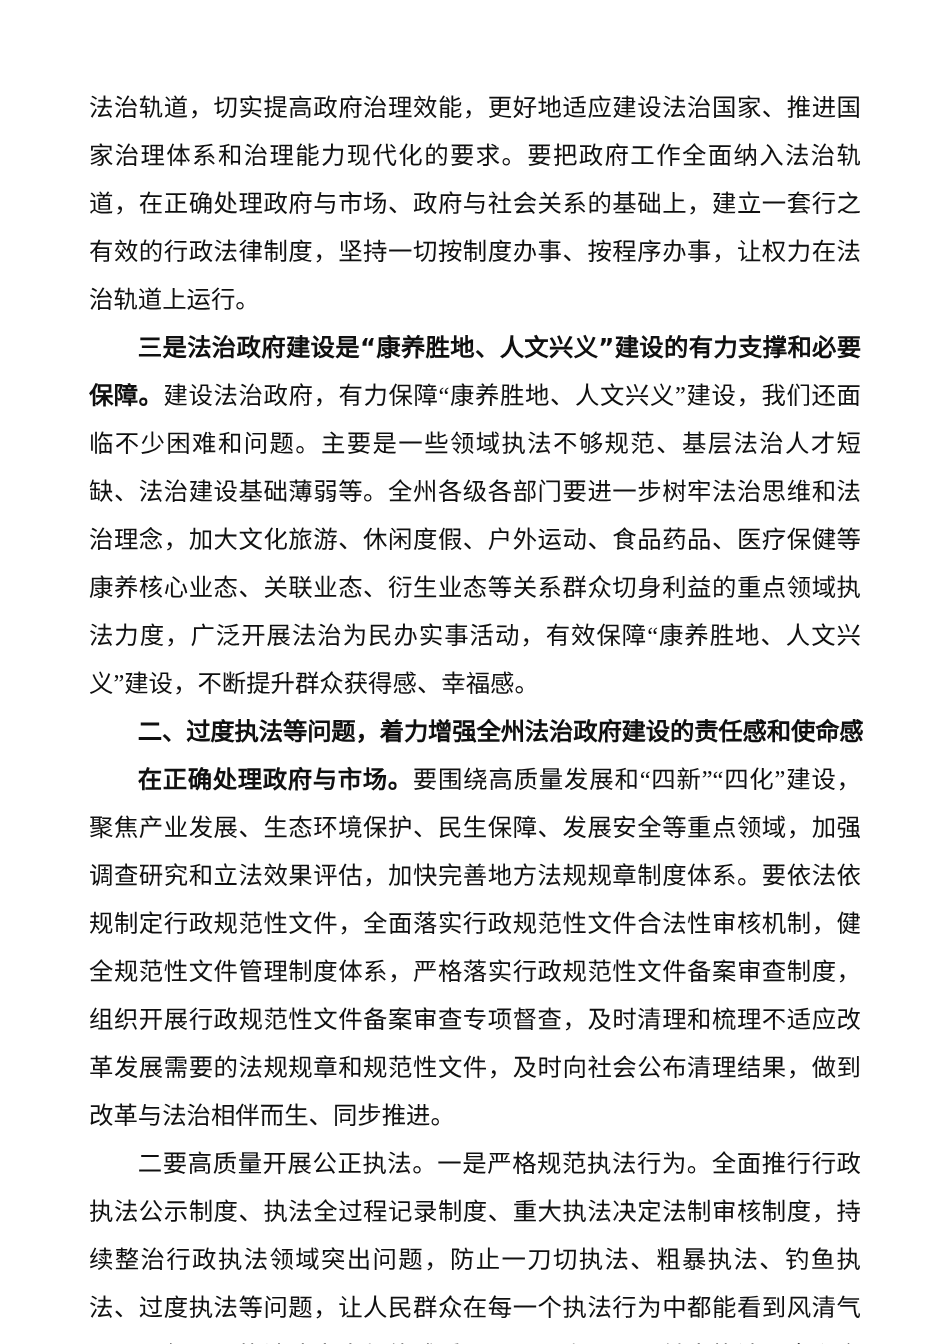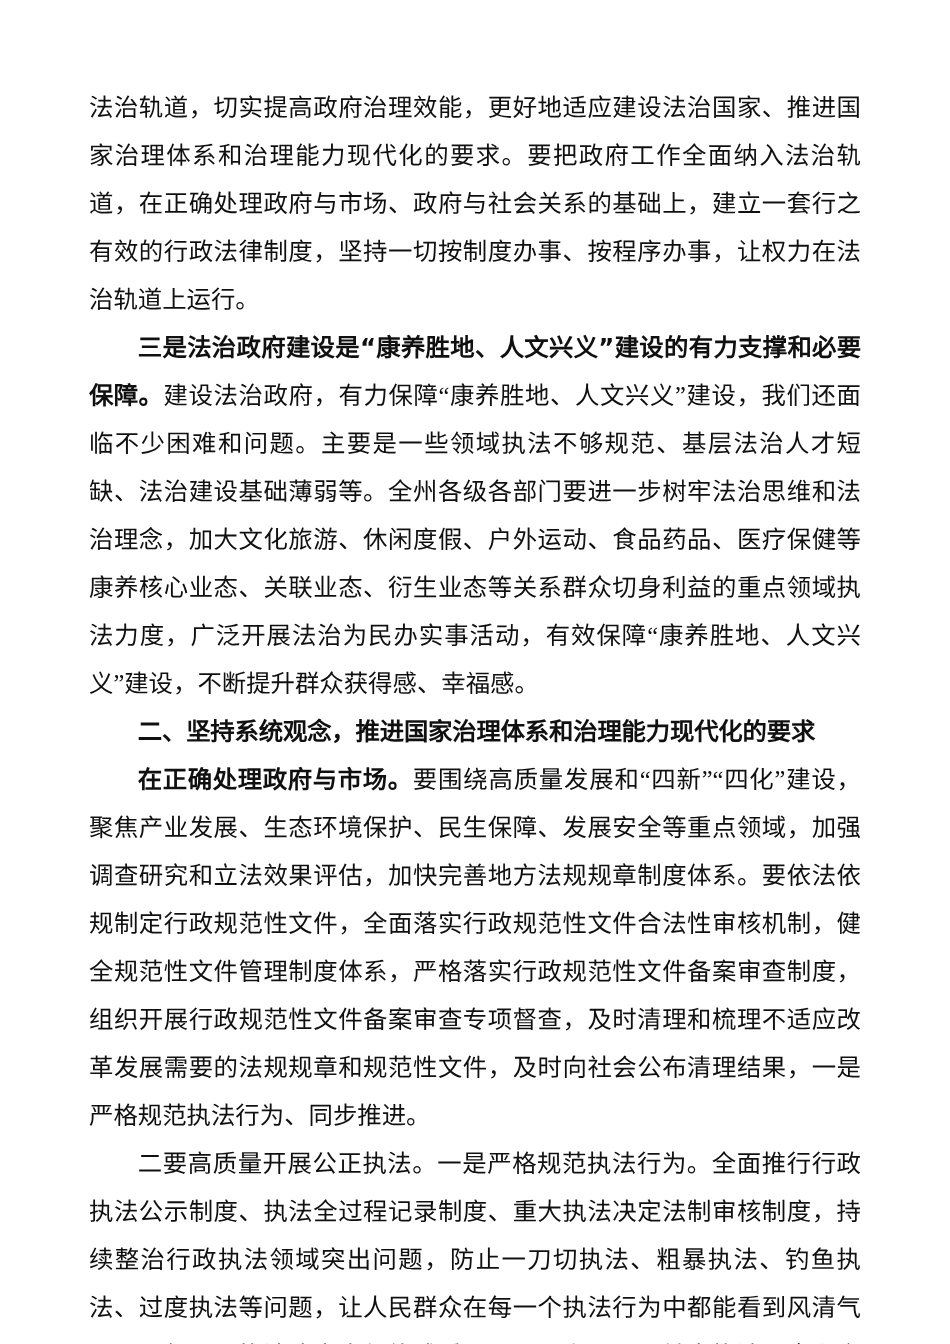--- a/index.html
+++ b/index.html
@@ -66,20 +66,20 @@
 </head>
 <body>
 
 <div class="page">
   <div class="content">
 
     <p class="para no-indent">法治轨道，切实提高政府治理效能，更好地适应建设法治国家、推进国家治理体系和治理能力现代化的要求。要把政府工作全面纳入法治轨道，在正确处理政府与市场、政府与社会关系的基础上，建立一套行之有效的行政法律制度，坚持一切按制度办事、按程序办事，让权力在法治轨道上运行。</p>
 
     <p class="para"><span class="lead">三是法治政府建设是“康养胜地、人文兴义”建设的有力支撑和必要保障。</span><span>建设法治政府，有力保障“康养胜地、人文兴义”建设，我们还面临不少困难和问题。主要是一些领域执法不够规范、基层法治人才短缺、法治建设基础薄弱等。全州各级各部门要进一步树牢法治思维和法治理念，加大文化旅游、休闲度假、户外运动、食品药品、医疗保健等康养核心业态、关联业态、衍生业态等关系群众切身利益的重点领域执法力度，广泛开展法治为民办实事活动，有效保障“康养胜地、人文兴义”建设，不断提升群众获得感、幸福感。</span></p>
 
-    <p class="section-heading">二、坚持系统观念，推进国家治理体系和治理能力现代化的要求</p>
+    <p class="section-heading">二、过度执法等问题，着力增强全州法治政府建设的责任感和使命感</p>
 
-    <p class="para"><span class="lead">在正确处理政府与市场。</span><span>要围绕高质量发展和“四新”“四化”建设，聚焦产业发展、生态环境保护、民生保障、发展安全等重点领域，加强调查研究和立法效果评估，加快完善地方法规规章制度体系。要依法依规制定行政规范性文件，全面落实行政规范性文件合法性审核机制，健全规范性文件管理制度体系，严格落实行政规范性文件备案审查制度，组织开展行政规范性文件备案审查专项督查，及时清理和梳理不适应改革发展需要的法规规章和规范性文件，及时向社会公布清理结果，一是严格规范执法行为、同步推进。</span></p>
+    <p class="para"><span class="lead">在正确处理政府与市场。</span><span>要围绕高质量发展和“四新”“四化”建设，聚焦产业发展、生态环境保护、民生保障、发展安全等重点领域，加强调查研究和立法效果评估，加快完善地方法规规章制度体系。要依法依规制定行政规范性文件，全面落实行政规范性文件合法性审核机制，健全规范性文件管理制度体系，严格落实行政规范性文件备案审查制度，组织开展行政规范性文件备案审查专项督查，及时清理和梳理不适应改革发展需要的法规规章和规范性文件，及时向社会公布清理结果，做到改革与法治相伴而生、同步推进。</span></p>
 
     <p class="para">二要高质量开展公正执法。一是严格规范执法行为。全面推行行政执法公示制度、执法全过程记录制度、重大执法决定法制审核制度，持续整治行政执法领域突出问题，防止一刀切执法、粗暴执法、钓鱼执法、过度执法等问题，让人民群众在每一个执法行为中都能看到风清气正，从每一项执法决定中都能感受到公平正义。二是转变执法理念和方式。坚持“刚”“柔”并济、“管”“服”并重，采取社会教育、劝导示范、警示告诫、指导约谈等方式，推行柔性执法和轻微违法免罚，坚决杜绝野蛮执法，努力做到宽严相济，法理相融。受疫情和经济下行等因素影响，许多中小微企业、个体工商户生产经营比较困难，群众情绪比较敏感，要设身处地为他们着想，最大限度减少对生产经营活动的影响。需要注意的是，柔性执法并非对失范行为沉默和纵容，而是张弛有度、宽严相济，是以柔性的方式传递法治的温度，以温润的姿态彰显法治的刚性。三是围绕难点、堵点执法。我州行政执法的难点和堵点具体在乡镇“两</p>
 
   </div>
 </div>
 
 </body></html>

